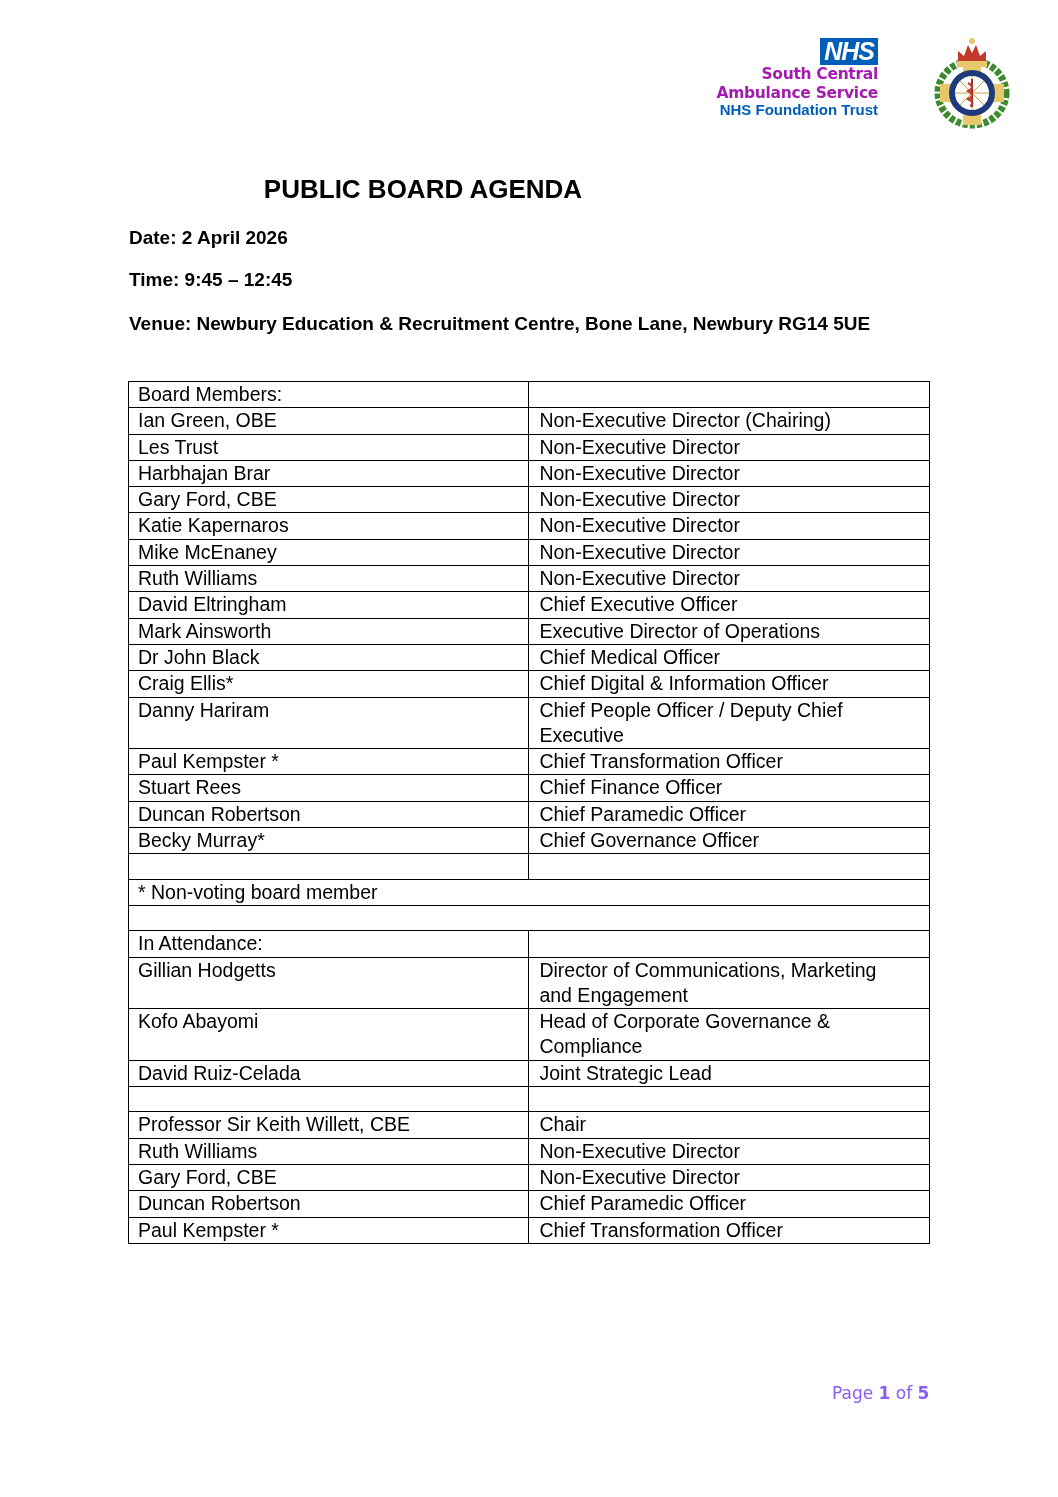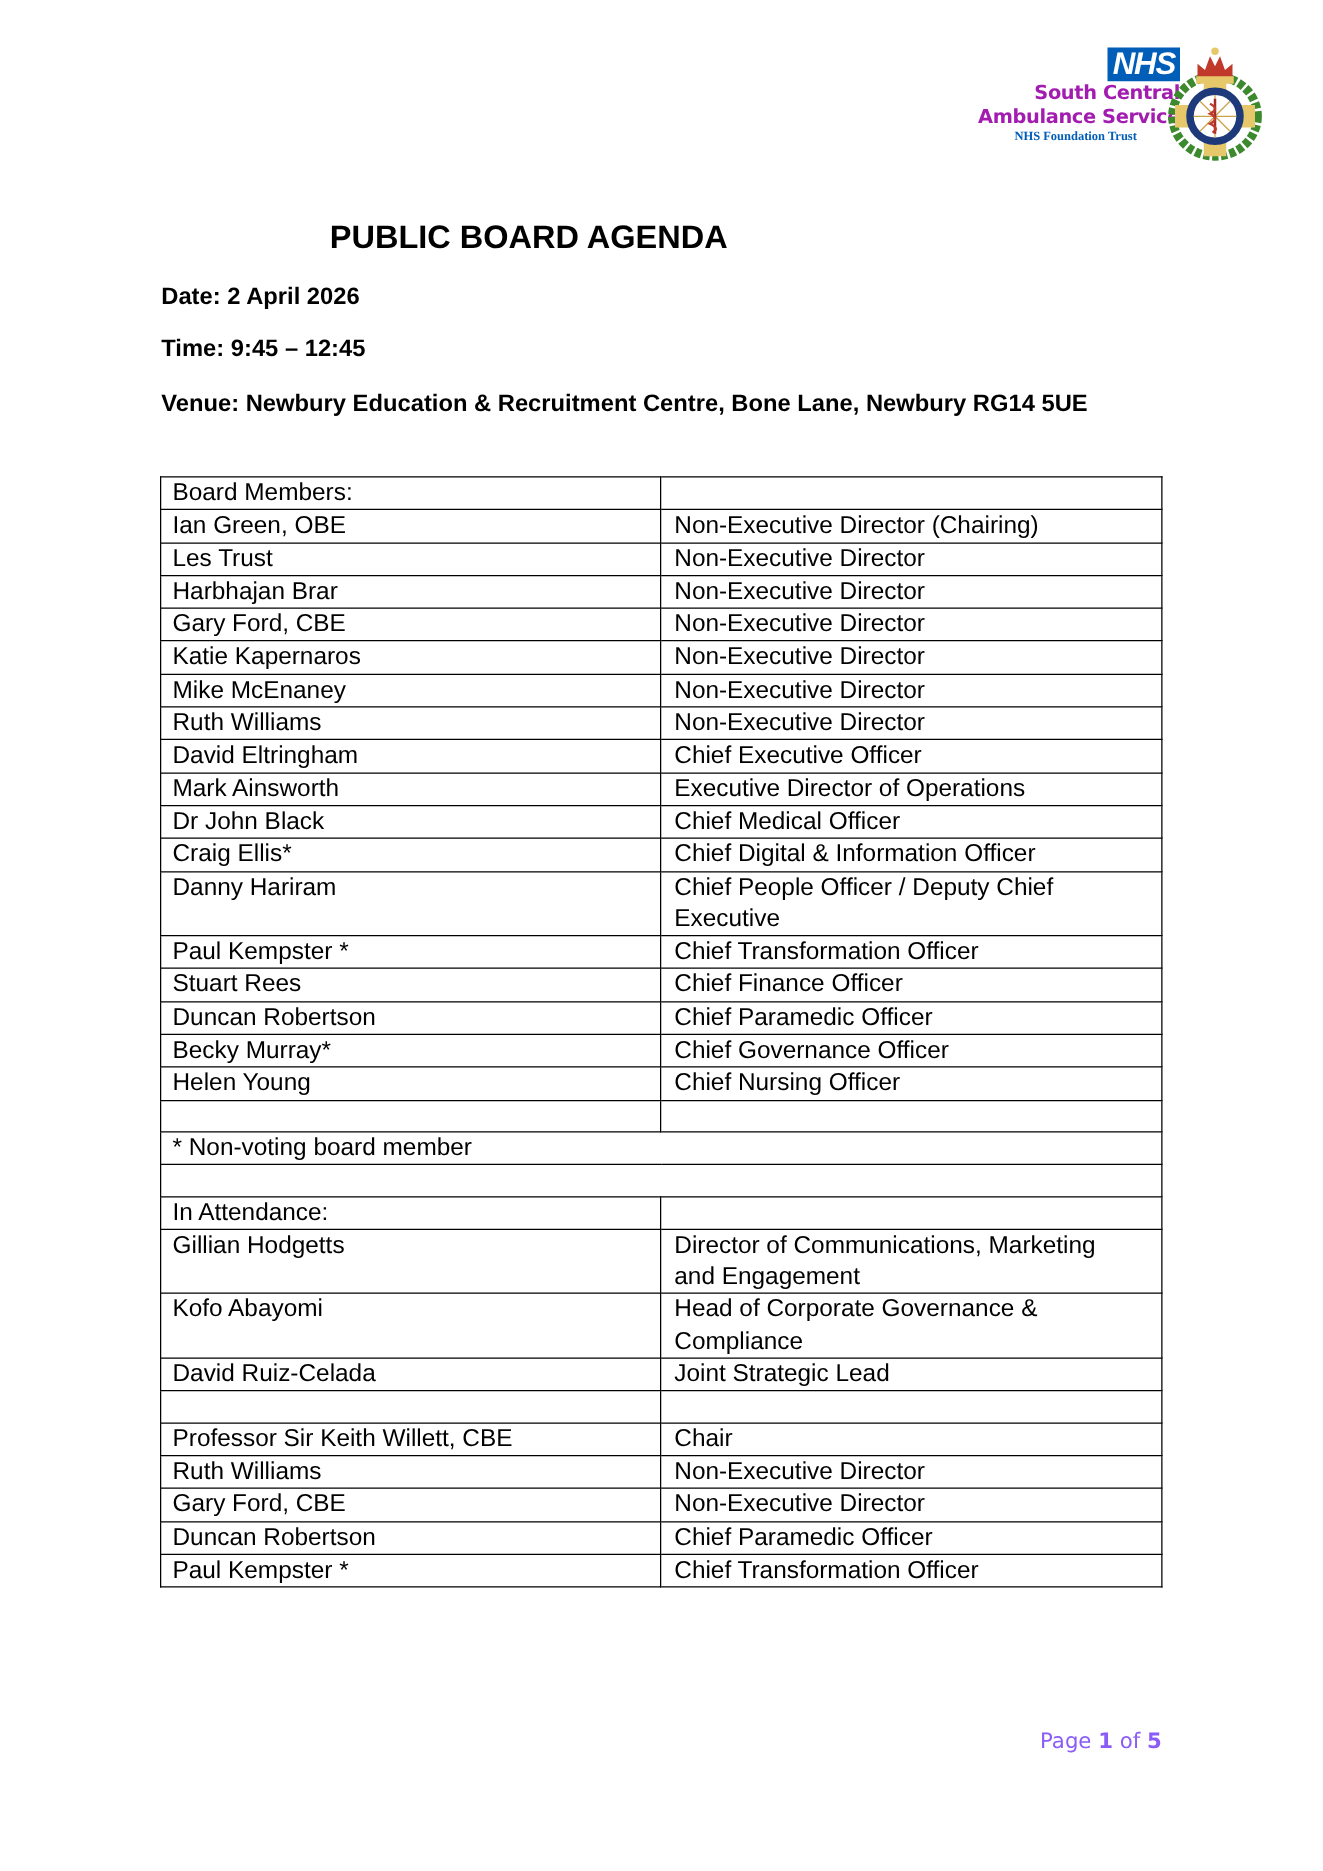--- a/index.html
+++ b/index.html
@@ -1,26 +1,26 @@
 <!DOCTYPE html>
 <html><head>
 <meta charset="utf-8">
 <style>
   html, body { margin: 0; padding: 0; background: #ffffff; }
   body { width: 1058px; height: 1497px; position: relative; overflow: hidden;
          font-family: "Liberation Sans", sans-serif; color: #000; }
   .page { position: absolute; left: 0; top: 0; width: 1058px; height: 1497px; background: #fff; }
 
   
-  .logo-block { position: absolute; left: 777px; top: 38px; width: 170px; text-align: right; }
+  .logo-block { position: absolute; left: 711px; top: 38px; width: 170px; text-align: right; }
   .nhs-badge { display: inline-block; background: #005eb8; color: #fff; font-weight: bold; font-style: italic;
                font-family: "Liberation Sans", sans-serif; font-size: 25px; line-height: 27px;
                padding: 0 4px; letter-spacing: -1px; margin-right: 3px; }
   .org-name { font-family: "DejaVu Sans", sans-serif; font-weight: bold; font-size: 15.5px; line-height: 19px; color: #a21caf; margin-right: 3px; letter-spacing: -0.3px;}
-  .org-sub { font-family: Liberation Serif, serif; font-weight: bold; font-size: 10px; line-height: 14px; color: #005eb8; margin-right: 3px; text-align: center; }
+  .org-sub { font-family: Liberation Sans, sans-serif; font-weight: bold; font-size: 15px; line-height: 14px; color: #005eb8; margin-right: 3px; }
   .crest { position: absolute; left: 934px; top: 33px; width: 76px; height: 96px; }
 
   
   .title { position: absolute; left: 0; width: 846px; top: 172px; text-align: center;
            font-weight: bold; font-size: 26px; line-height: 34px; }
   .meta { position: absolute; left: 129px; width: 800px; font-weight: bold; font-size: 19px; line-height: 26px; }
   .meta-date { top: 225px; }
   .meta-time { top: 267px; }
   .meta-venue { top: 311px; }
 
@@ -139,24 +139,20 @@
           <td class="c2">Chief Finance Officer</td>
         </tr>
         <tr>
           <td class="c1">Duncan Robertson</td>
           <td class="c2">Chief Paramedic Officer</td>
         </tr>
         <tr>
           <td class="c1">Becky Murray*</td>
           <td class="c2">Chief Governance Officer</td>
         </tr>
-        <tr>
-          <td class="c1">Helen Young</td>
-          <td class="c2">Chief Nursing Officer</td>
-        </tr>
         <tr class="blank">
           <td class="c1"></td>
           <td class="c2"></td>
         </tr>
         <tr>
           <td colspan="2">* Non-voting board member</td>
         </tr>
         <tr class="blank">
           <td colspan="2"></td>
         </tr>

